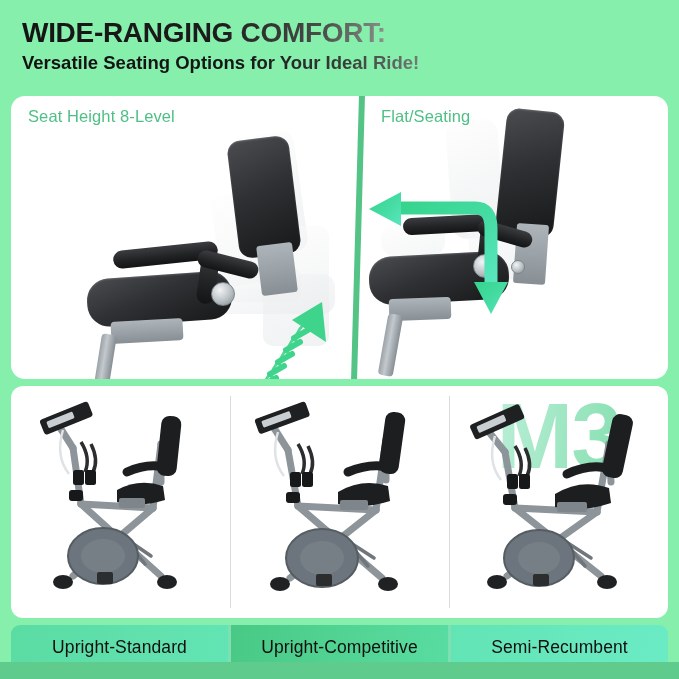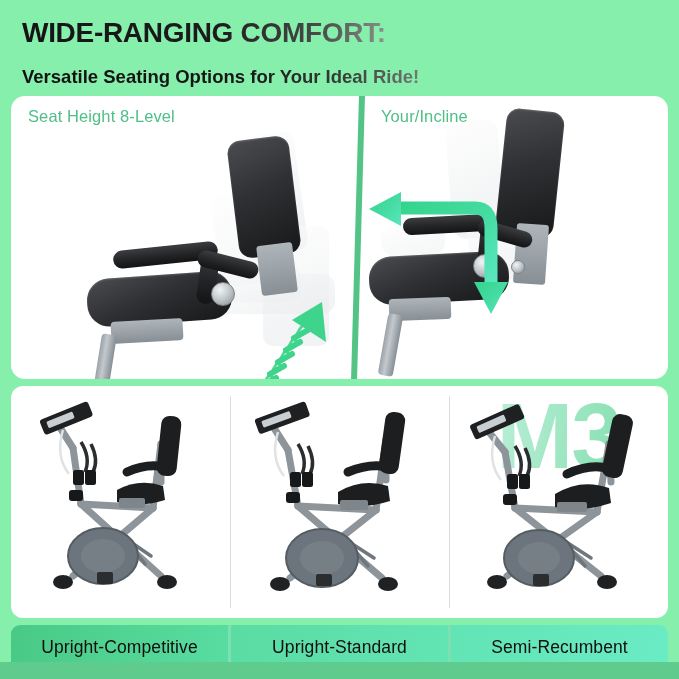--- a/index.html
+++ b/index.html
@@ -44,21 +44,21 @@
     -webkit-background-clip: text;
     background-clip: text;
     color: transparent;
     -webkit-text-fill-color: transparent;
     white-space: nowrap;
   }
   .subhead {
     font-size: 18.5px;
     font-weight: bold;
     line-height: 1.1;
-    margin: 20px 0 0 0;
+    margin: 6px 0 0 0;
     background: linear-gradient(100deg,
         #111111 0%, #171717 34%, #39403c 50%,
         #6f7a72 60%, #aab5ad 70%, #e2e8e3 82%, #f6faf6 100%);
     -webkit-background-clip: text;
     background-clip: text;
     color: transparent;
     -webkit-text-fill-color: transparent;
     white-space: nowrap;
   }
 
@@ -293,21 +293,21 @@
           <path d="M60,100 q-10,10 -8,20"></path>
           <path d="M52,112 q-10,10 -8,20"></path>
           <path d="M44,124 q-10,10 -8,20"></path>
         </g>
       </svg>
     </div>
 
     <div class="divider"></div>
 
     <div class="panel panel-right">
-      <div class="panel-label">Your/Incline</div>
+      <div class="panel-label">Flat/Seating</div>
 
       <div class="seat-art">
 
         <div class="pad-light ghost" style="left:88px; top:24px; width:52px; height:118px; transform:rotate(-4deg); border-radius:14px;"></div>
         <div class="pad-light ghost" style="left:108px; top:118px; width:72px; height:66px; transform:rotate(-4deg); border-radius:10px;"></div>
         <div class="pad-light ghost-2" style="left:20px; top:128px; width:64px; height:32px; border-radius:14px;"></div>
 
         <div class="pad" style="left:140px; top:14px; width:58px; height:126px; transform:rotate(6deg);"></div>
 
         <div class="bracket" style="left:154px; top:128px; width:32px; height:60px; transform:rotate(4deg);"></div>
@@ -467,18 +467,18 @@
         <ellipse cx="48" cy="196" rx="10" ry="7" fill="#1f2123"></ellipse>
         <ellipse cx="158" cy="196" rx="10" ry="7" fill="#1f2123"></ellipse>
       </svg>
     </div>
 
     <div class="model-sep sep-a"></div>
     <div class="model-sep sep-b"></div>
   </div>
 
   <div class="captions">
+    <div class="caption cap-2">Upright-Standard</div>
     <div class="caption cap-1">Upright-Competitive</div>
-    <div class="caption cap-2">Upright-Standard</div>
     <div class="caption cap-3">Semi-Recumbent</div>
   </div>
 
 </div>
 
 </body></html>

